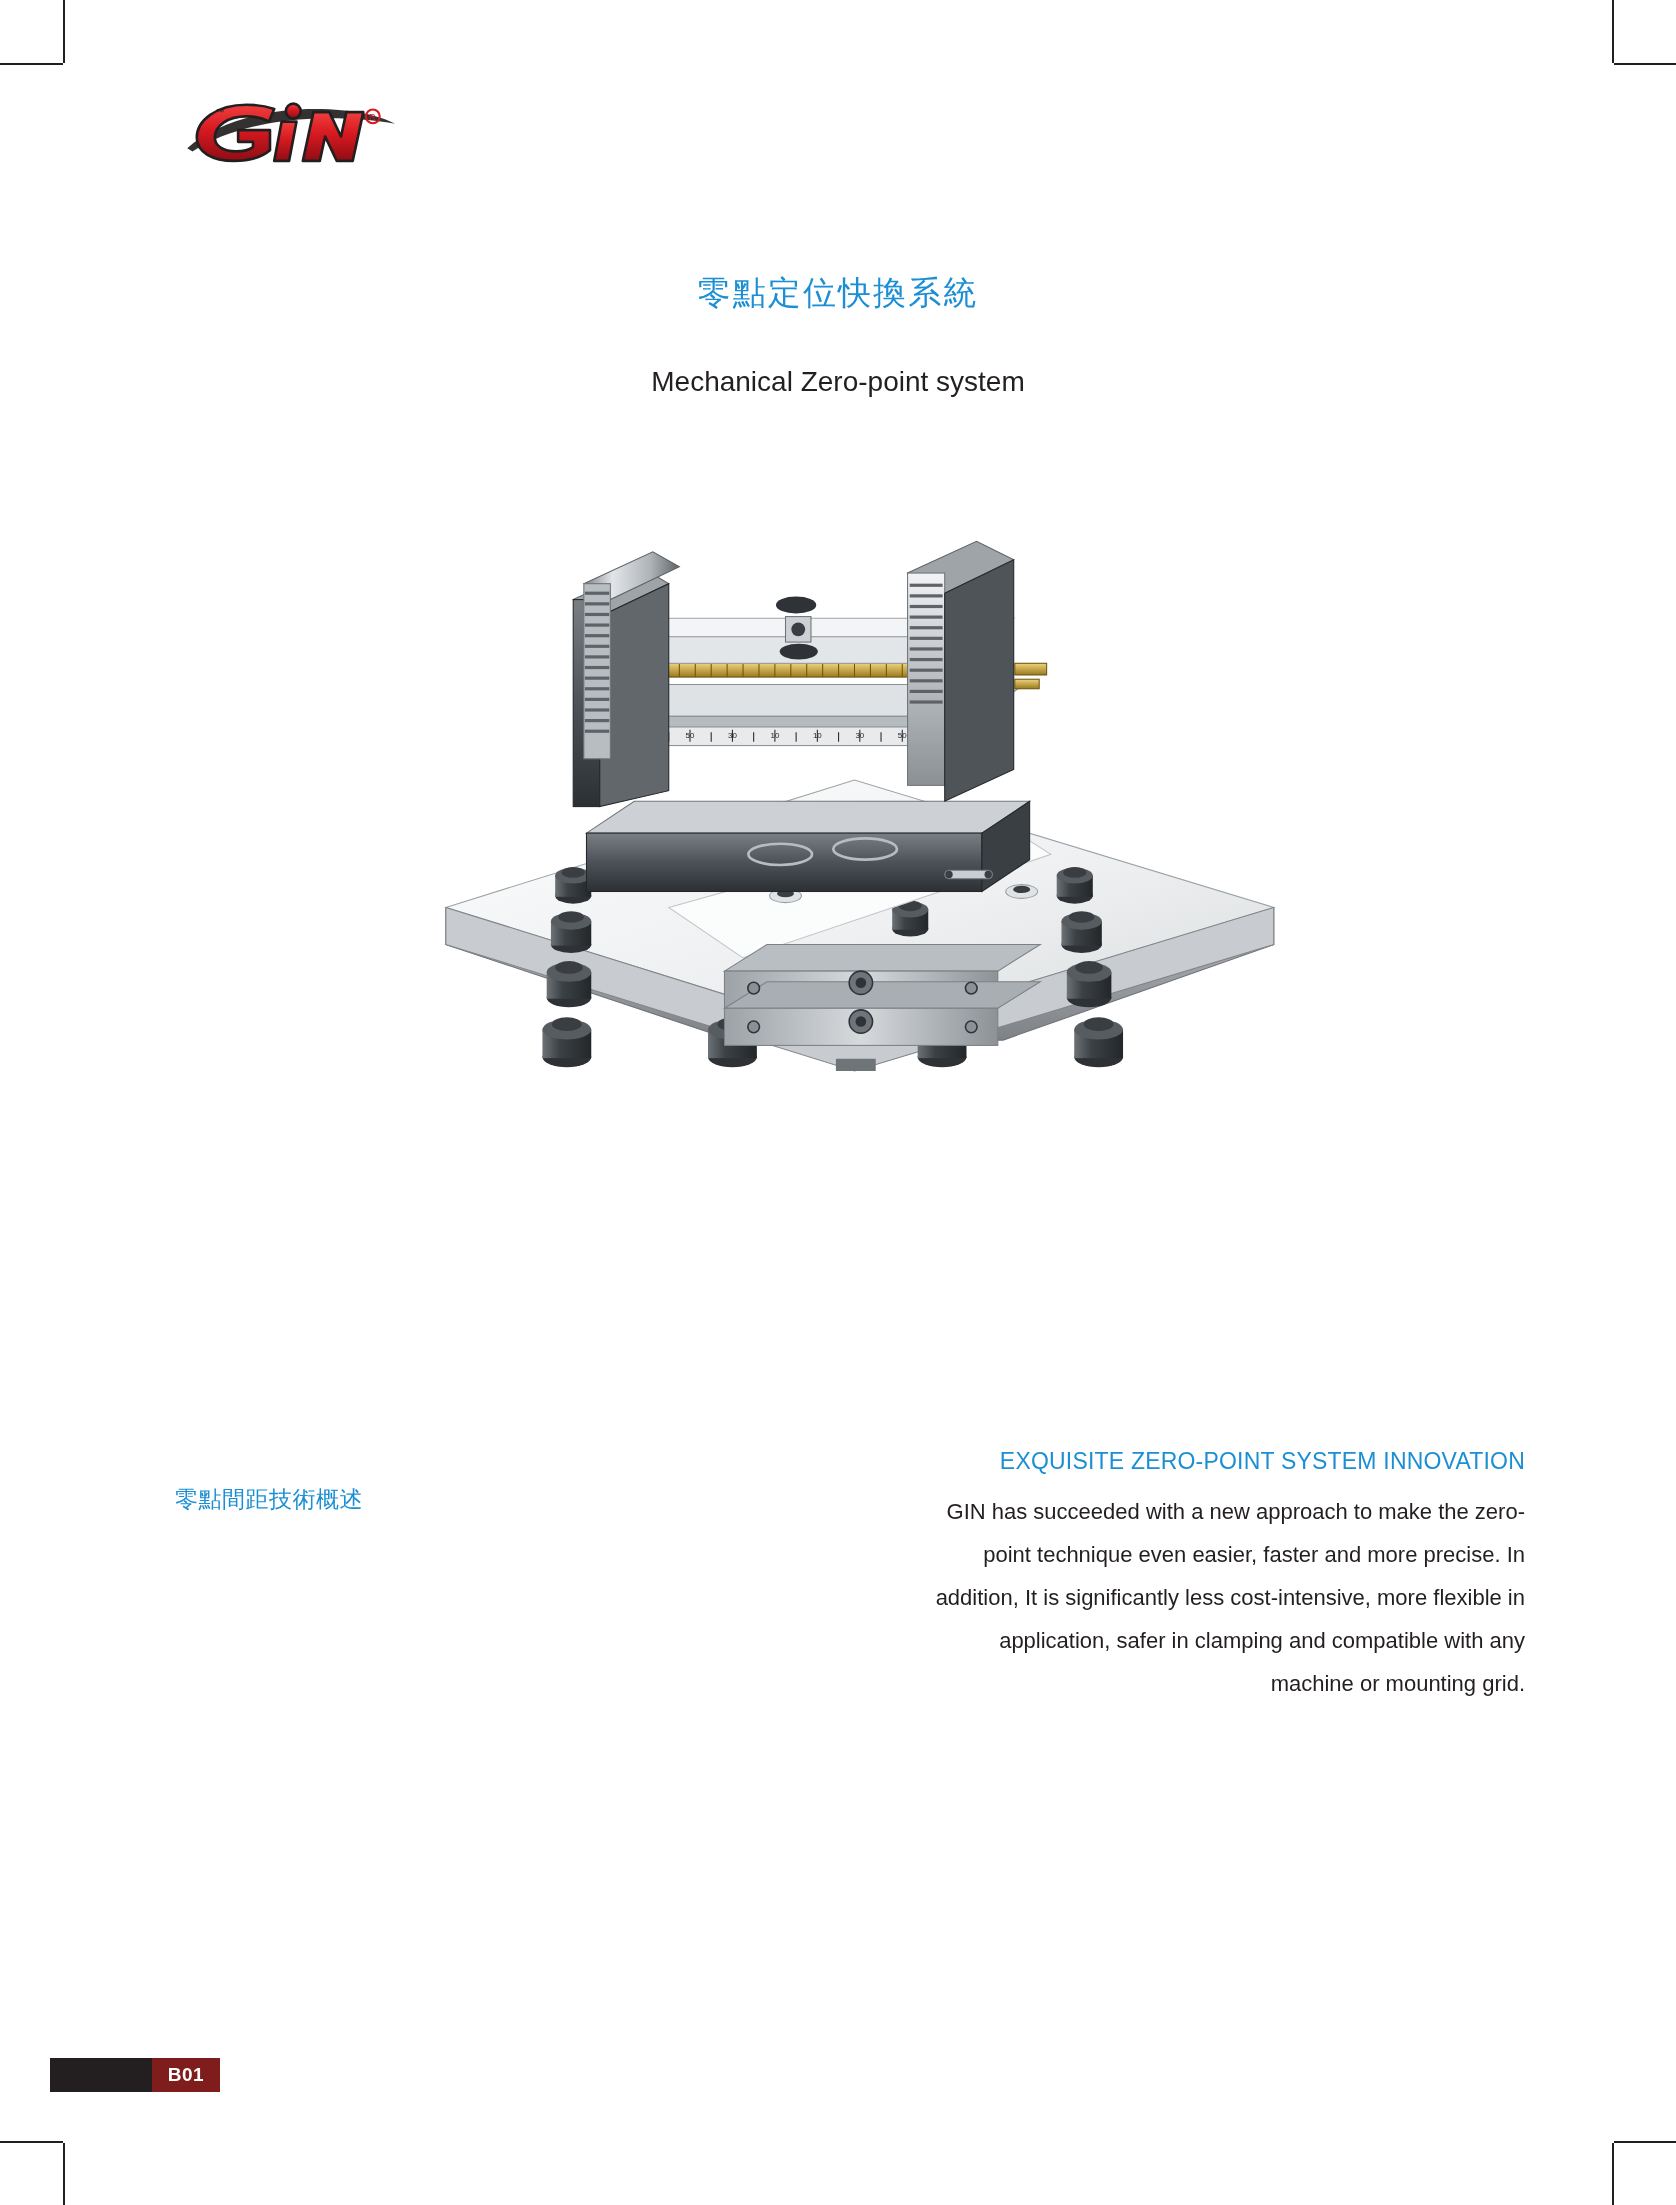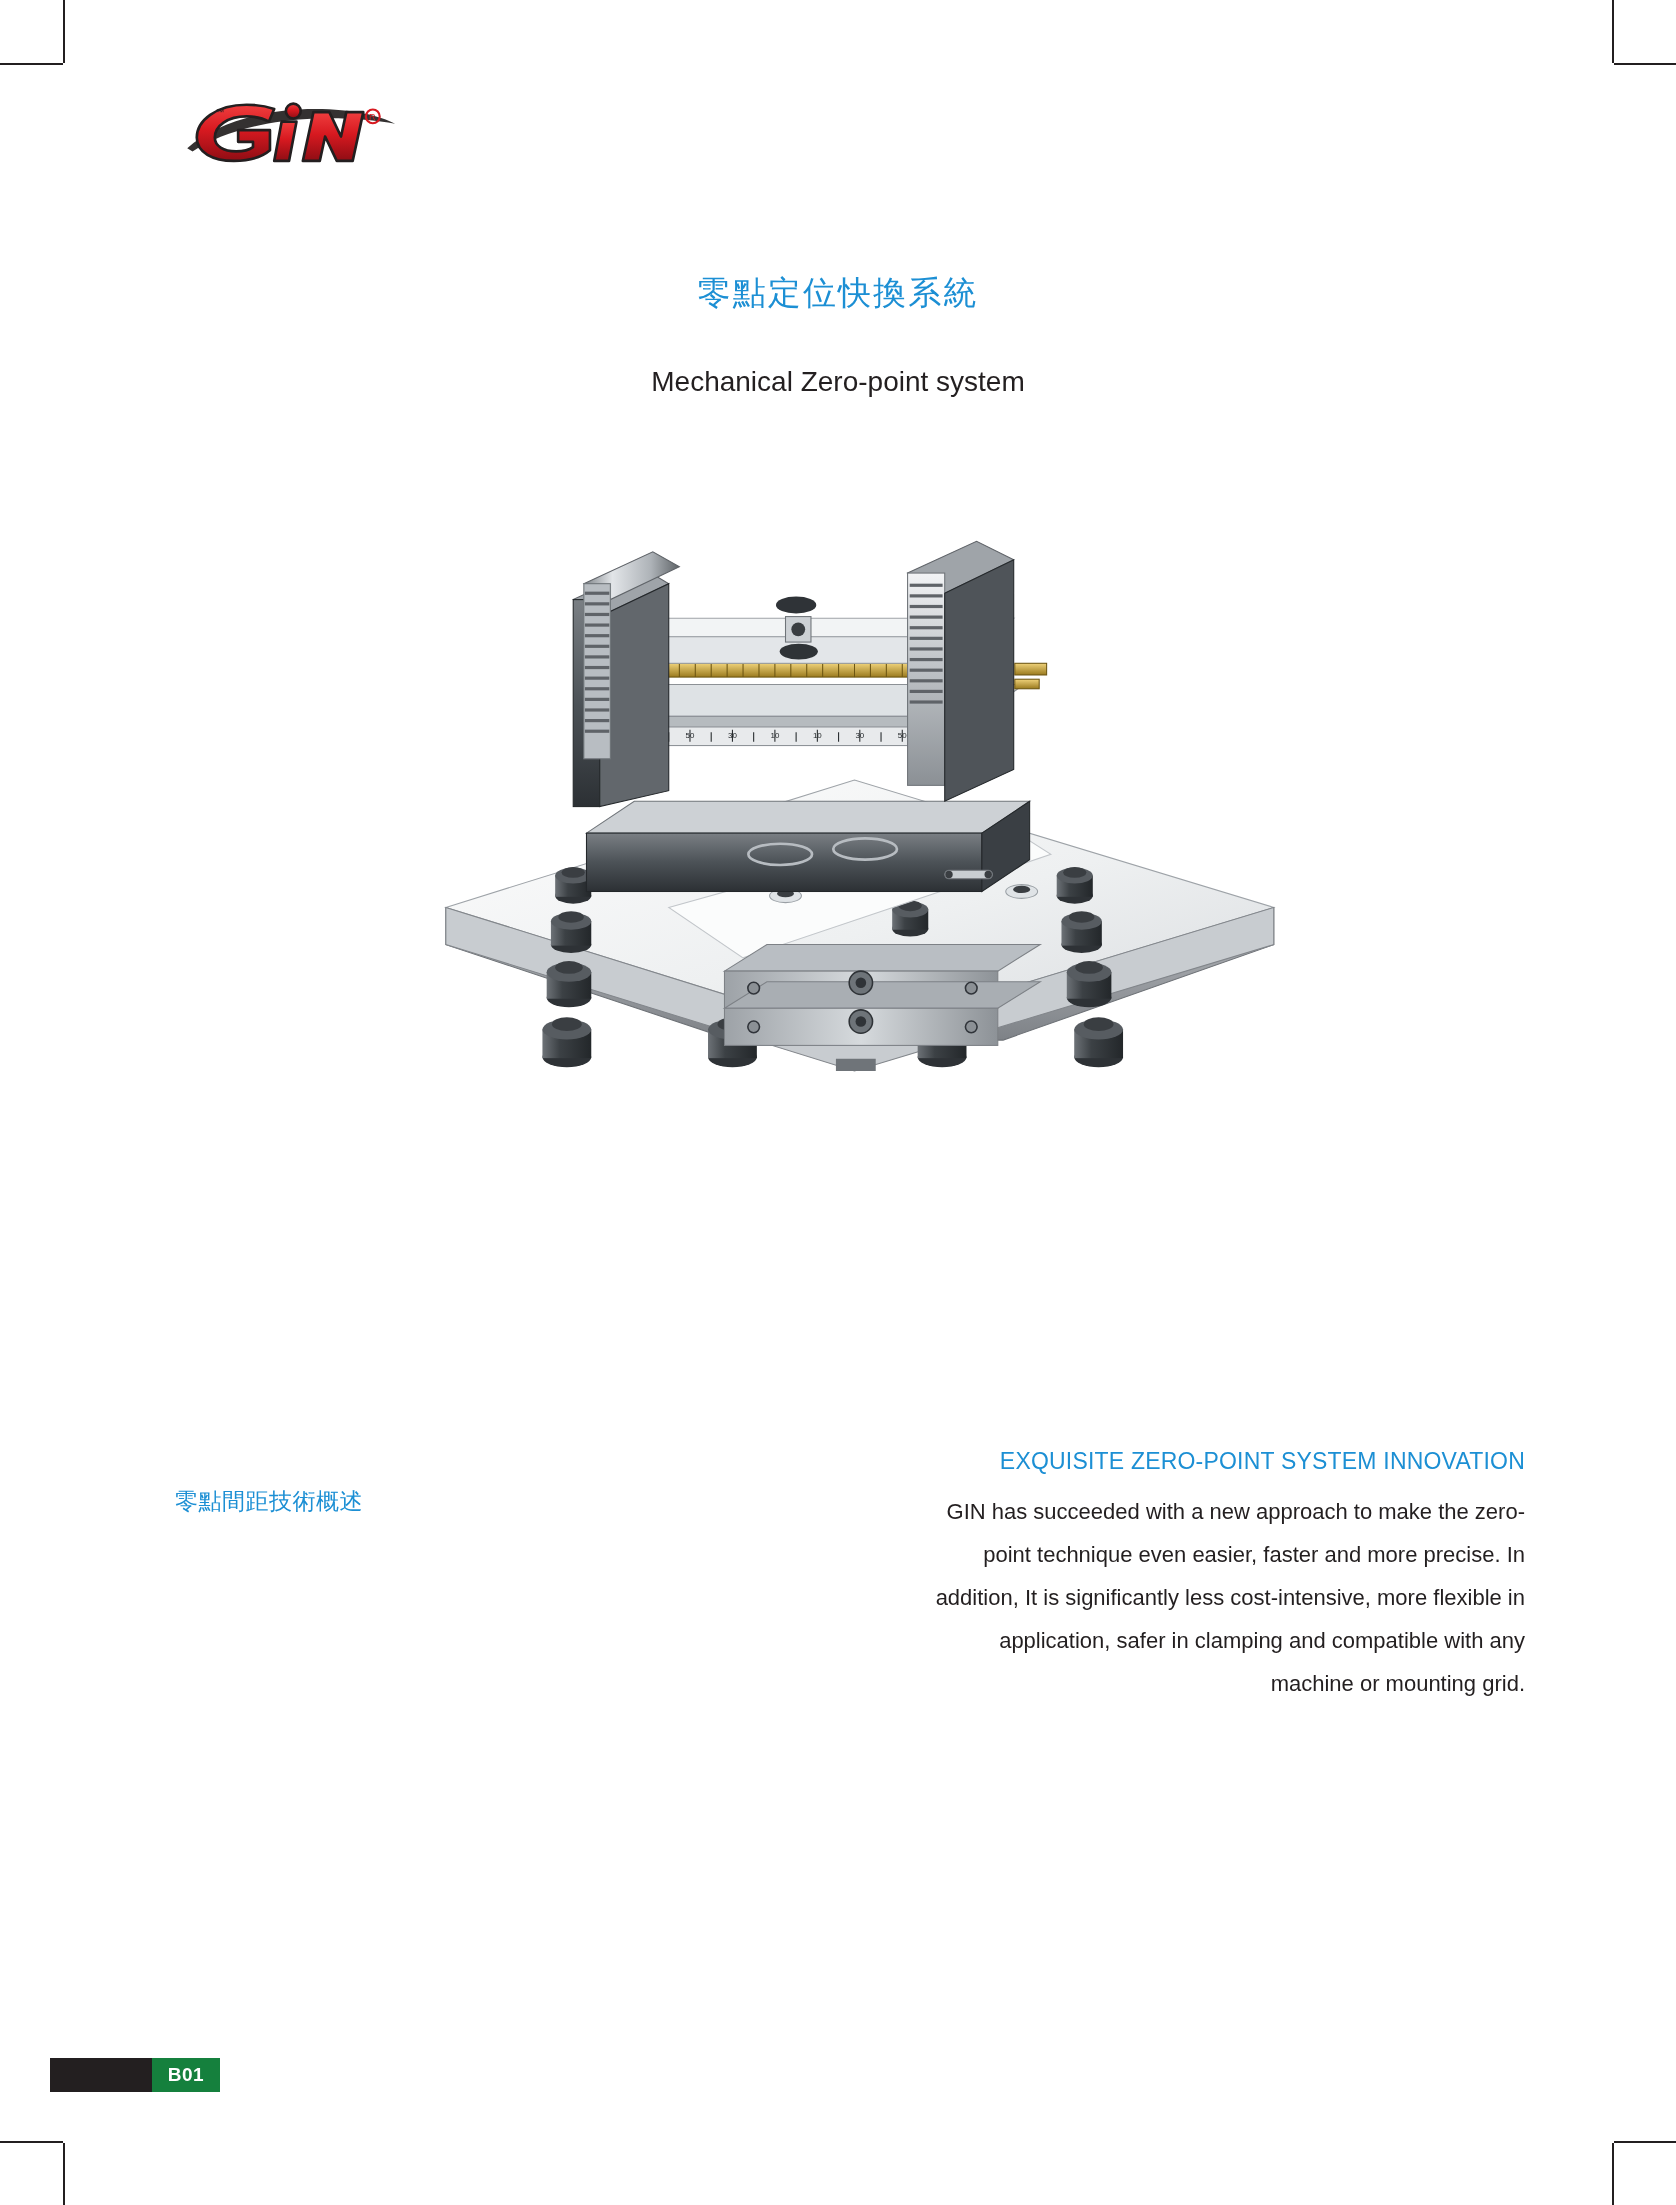--- a/index.html
+++ b/index.html
@@ -77,21 +77,21 @@
   .col-right {
     position: absolute;
     left: 926px;
     top: 1443px;
     width: 599px;
     text-align: right;
   }
   .head-cn {
     color: #1c8fd4;
     font-size: 23px;
-    font-family: Liberation Sans, sans-serif;
+    font-family: Liberation Mono, monospace;
     line-height: 1.4;
     margin-bottom: 30px;
     letter-spacing: 0.5px;
   }
   .head-en {
     color: #1c8fd4;
     font-size: 23px;
     line-height: 1.6;
     font-family: "Liberation Sans", sans-serif;
     margin-bottom: 11.7px;
@@ -119,21 +119,21 @@
     width: 170px;
     height: 34px;
     background: #231f20;
     display: flex;
     align-items: center;
     justify-content: flex-end;
   }
   .footer-badge .red {
     width: 68px;
     height: 34px;
-    background: #15803d;
+    background: #7f1d1d;
     color: #ffffff;
     font-size: 19px;
     font-weight: bold;
     display: flex;
     align-items: center;
     justify-content: center;
     letter-spacing: 0.5px;
     font-family: "Liberation Sans", sans-serif;
   }
 </style>

